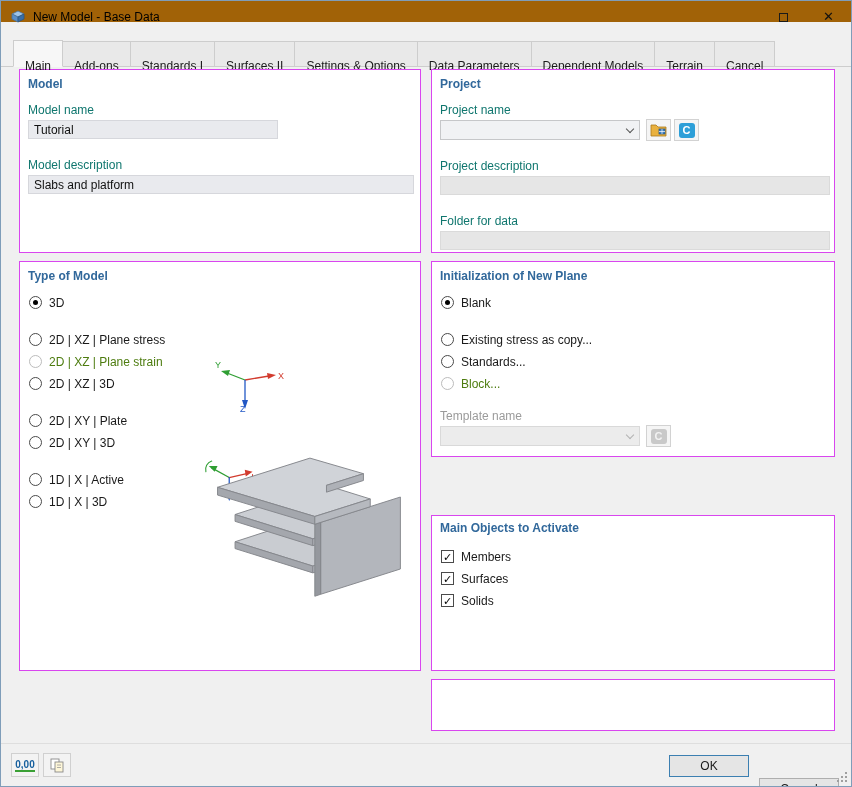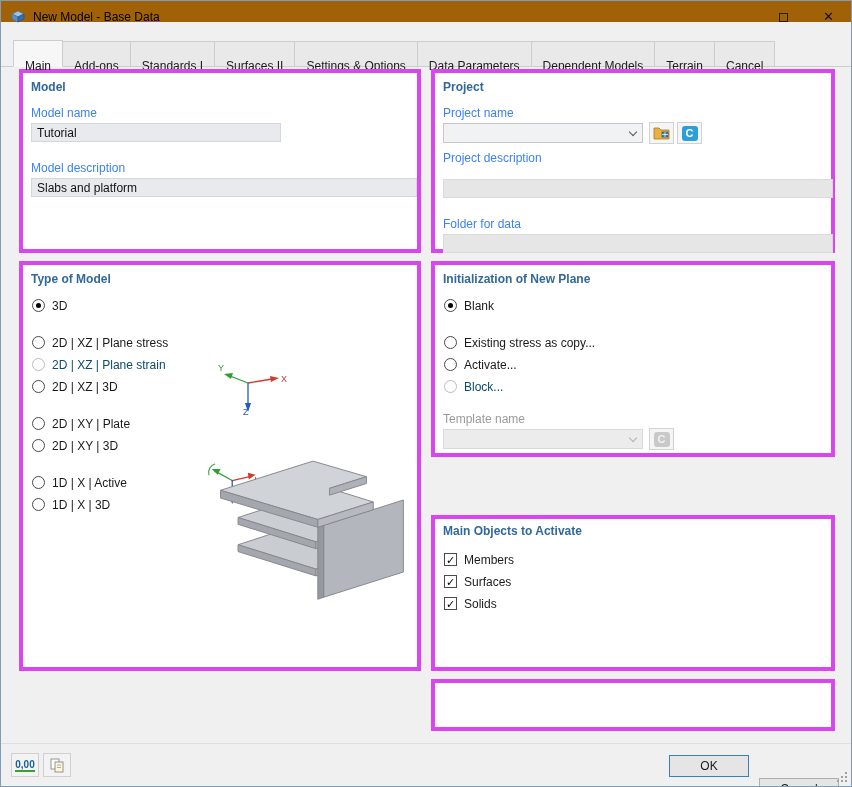--- a/index.html
+++ b/index.html
@@ -19,23 +19,23 @@
 
   
   .tabstrip { position:absolute; left:0; top:39px; width:100%; height:27px; padding-left:12px;
               border-bottom:1px solid #cdcdcd; display:flex; align-items:flex-end; }
   .tab { height:25px; line-height:25px; padding:12px 11px; background:#e9e9e9; border:1px solid #cdcdcd;
          border-bottom:none; margin-right:-1px; position:relative; white-space:nowrap; }
   .tab.active { background:#f7f7f7; height:27px; line-height:27px; margin-bottom:-1px; z-index:2;
                 border-bottom:1px solid #f7f7f7; }
 
   
-  .panel { position:absolute; background:#fff; border:4px solid #d946ef; }
+  .panel { position:absolute; background:#fff; border:1px solid #d946ef; }
   .sec-title { position:absolute; left:8px; top:7px; font-weight:bold; color:#31689b; white-space:nowrap; }
-  .lbl { position:absolute; white-space:nowrap; color:#3b82f6; }
+  .lbl { position:absolute; white-space:nowrap; color:#0f766e; }
   .lbl.disabled { color:#9b9b9b; }
 
   .tinput { position:absolute; height:19px; background:#e9eaee; border:1px solid #d6d7dc;
             font:inherit; font-size:12px; color:#111; padding:0 5px; }
   .tinput.disabled { background:#e6e6e6; border-color:#dadada; }
 
   .combo { position:absolute; height:20px; background:#f1f2f4; border:1px solid #c6c7c9;
            padding:0 20px 0 6px; line-height:18px; white-space:nowrap; }
   .combo .chev { position:absolute; right:6px; top:5px; width:6px; height:6px;
                  border-right:1.4px solid #555; border-bottom:1.4px solid #555; transform:rotate(45deg); }
@@ -49,21 +49,21 @@
               display:flex; align-items:center; justify-content:center; }
   .c-badge { display:inline-block; width:16px; height:15px; background:#2d9fd8; color:#fff; font-weight:bold;
              font-size:11px; line-height:15px; text-align:center; border-radius:3px; }
   .c-badge.disabled { background:#c9c9c9; color:#f2f2f2; }
 
   .radio-row { position:absolute; left:9px; display:flex; align-items:center; gap:7px; height:15px; white-space:nowrap; }
   .radio { width:13px; height:13px; min-width:13px; border:1px solid #4a4a4a; border-radius:50%; background:#fff; position:relative; }
   .radio-row.checked .radio::after { content:""; position:absolute; left:3px; top:3px; width:5px; height:5px;
                                      border-radius:50%; background:#000; }
   .radio-row.disabled .radio { border-color:#bcbcbc; }
-  .radio-row.disabled .radio-label { color:#0c4a6e; }
+  .radio-row.disabled .radio-label { color:#4d7c0f; }
 
   .check-row { position:absolute; left:9px; display:flex; align-items:center; gap:7px; height:15px; white-space:nowrap; }
   .check { width:13px; height:13px; min-width:13px; border:1px solid #4a4a4a; background:#fff;
            font-size:11px; line-height:12px; text-align:center; color:#000; }
 
   .axis-triad, .model-illustration { position:absolute; }
 
   
   .footer-sep { position:absolute; left:0; top:742px; width:100%; border-top:1px solid #dedede; }
   .btn { position:absolute; width:80px; height:22px; background:#e5e5e5; border:1px solid #aeaeae;
@@ -121,21 +121,21 @@
       <svg width="17" height="16" viewBox="0 0 17 16">
         <path d="M1,4 L1,14 L16,14 L16,5 L8,5 L6,3 L1,3 Z" fill="#e9b13e" stroke="#a9781c" stroke-width="0.8"></path>
         <rect x="9" y="7" width="6" height="5" fill="#3f7fc1" stroke="#27537f" stroke-width="0.7"></rect>
         <line x1="12" y1="7" x2="12" y2="12" stroke="#fff" stroke-width="0.7"></line>
         <line x1="9" y1="9.5" x2="15" y2="9.5" stroke="#fff" stroke-width="0.7"></line>
       </svg>
     </div>
     <div class="icon-btn" style="left:242px;top:49px">
       <span class="c-badge">C</span>
     </div>
-    <div class="lbl" style="left:8px;top:78px">Project description</div>
+    <div class="lbl" style="left:8px;top:89px">Project description</div>
     <input class="tinput disabled" style="left: 8px; top: 106px; width: 390px;" value="">
     <div class="lbl" style="left:8px;top:144px">Folder for data</div>
     <input class="tinput disabled" style="left: 8px; top: 161px; width: 390px;" value="">
   </div>
 
   <div class="panel" style="left:18px;top:260px;width:402px;height:410px">
     <div class="sec-title">Type of Model</div>
 
     <label class="radio-row checked" style="top:33px">
       <span class="radio"></span>
@@ -222,21 +222,21 @@
     <label class="radio-row checked" style="top:33px">
       <span class="radio"></span>
       <span class="radio-label">Blank</span>
     </label>
     <label class="radio-row" style="top:70px">
       <span class="radio"></span>
       <span class="radio-label">Existing stress as copy...</span>
     </label>
     <label class="radio-row" style="top:92px">
       <span class="radio"></span>
-      <span class="radio-label">Activate...</span>
+      <span class="radio-label">Standards...</span>
     </label>
     <label class="radio-row disabled" style="top:114px">
       <span class="radio"></span>
       <span class="radio-label">Block...</span>
     </label>
     <div class="lbl disabled" style="left:8px;top:147px">Template name</div>
     <div class="combo disabled" style="left:8px;top:164px;width:200px">
       <span class="combo-text"></span>
       <span class="chev"></span>
     </div>

